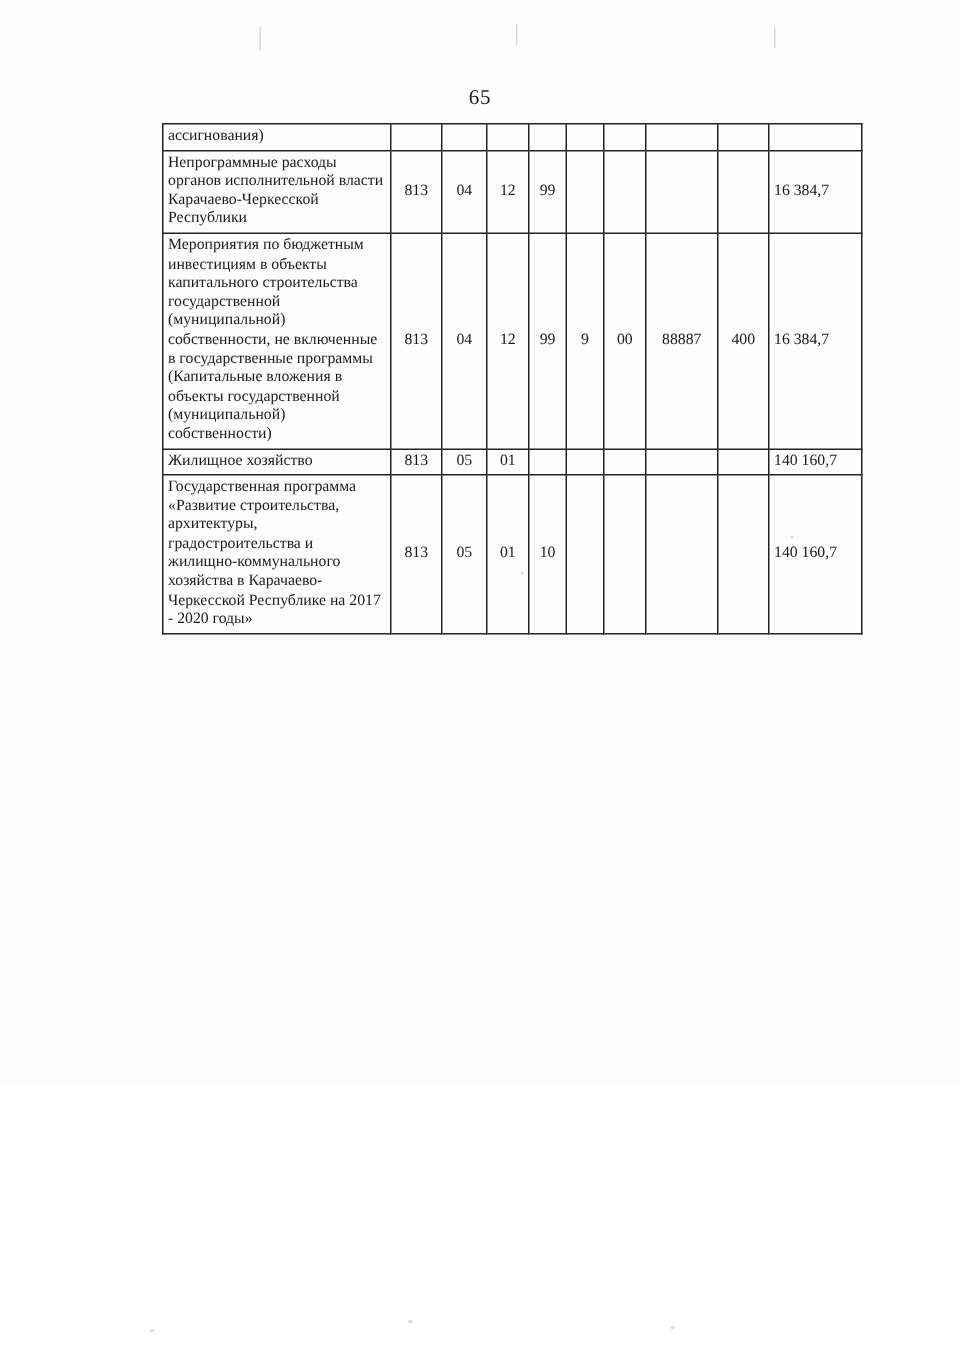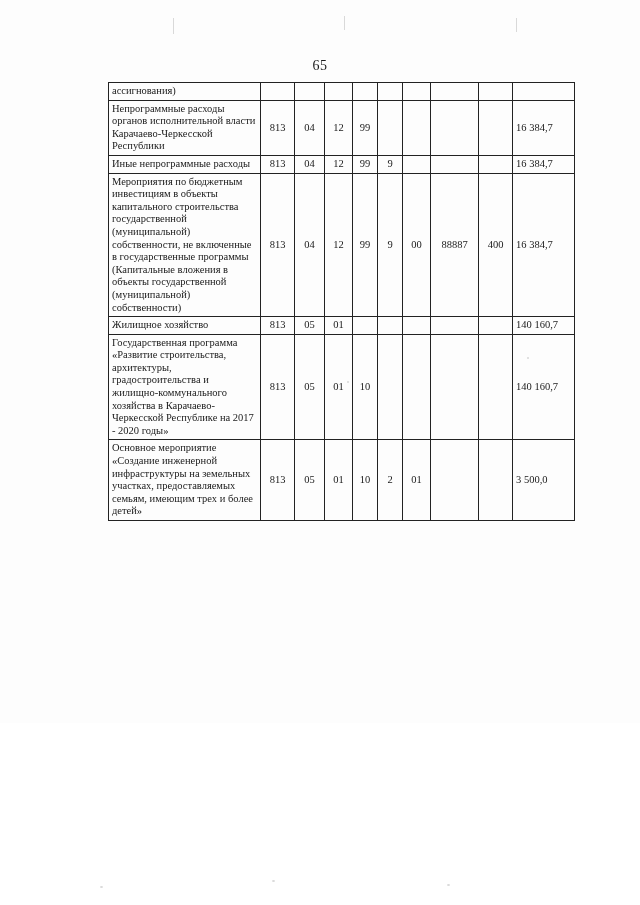--- a/index.html
+++ b/index.html
@@ -140,32 +140,20 @@
           <td class="c-code">04</td>
           <td class="c-code">12</td>
           <td class="c-code">99</td>
           <td class="c-code"></td>
           <td class="c-code"></td>
           <td class="c-code"></td>
           <td class="c-code"></td>
           <td class="c-sum">16 384,7</td>
         </tr>
         <tr>
-          <td class="c-name">Иные непрограммные расходы</td>
-          <td class="c-code">813</td>
-          <td class="c-code">04</td>
-          <td class="c-code">12</td>
-          <td class="c-code">99</td>
-          <td class="c-code">9</td>
-          <td class="c-code"></td>
-          <td class="c-code"></td>
-          <td class="c-code"></td>
-          <td class="c-sum">16 384,7</td>
-        </tr>
-        <tr>
           <td class="c-name">Мероприятия по бюджетным инвестициям в объекты капитального строительства государственной (муниципальной) собственности, не включенные в государственные программы (Капитальные вложения в объекты государственной (муниципальной) собственности)</td>
           <td class="c-code">813</td>
           <td class="c-code">04</td>
           <td class="c-code">12</td>
           <td class="c-code">99</td>
           <td class="c-code">9</td>
           <td class="c-code">00</td>
           <td class="c-code">88887</td>
           <td class="c-code">400</td>
           <td class="c-sum">16 384,7</td>
@@ -187,29 +175,17 @@
           <td class="c-code">813</td>
           <td class="c-code">05</td>
           <td class="c-code">01</td>
           <td class="c-code">10</td>
           <td class="c-code"></td>
           <td class="c-code"></td>
           <td class="c-code"></td>
           <td class="c-code"></td>
           <td class="c-sum">140 160,7</td>
         </tr>
-        <tr>
-          <td class="c-name">Основное мероприятие «Создание инженерной инфраструктуры на земельных участках, предоставляемых семьям, имеющим трех и более детей»</td>
-          <td class="c-code">813</td>
-          <td class="c-code">05</td>
-          <td class="c-code">01</td>
-          <td class="c-code">10</td>
-          <td class="c-code">2</td>
-          <td class="c-code">01</td>
-          <td class="c-code"></td>
-          <td class="c-code"></td>
-          <td class="c-sum">3 500,0</td>
-        </tr>
       </tbody>
     </table>
   </div>
 
 </div>
 
 </body></html>

